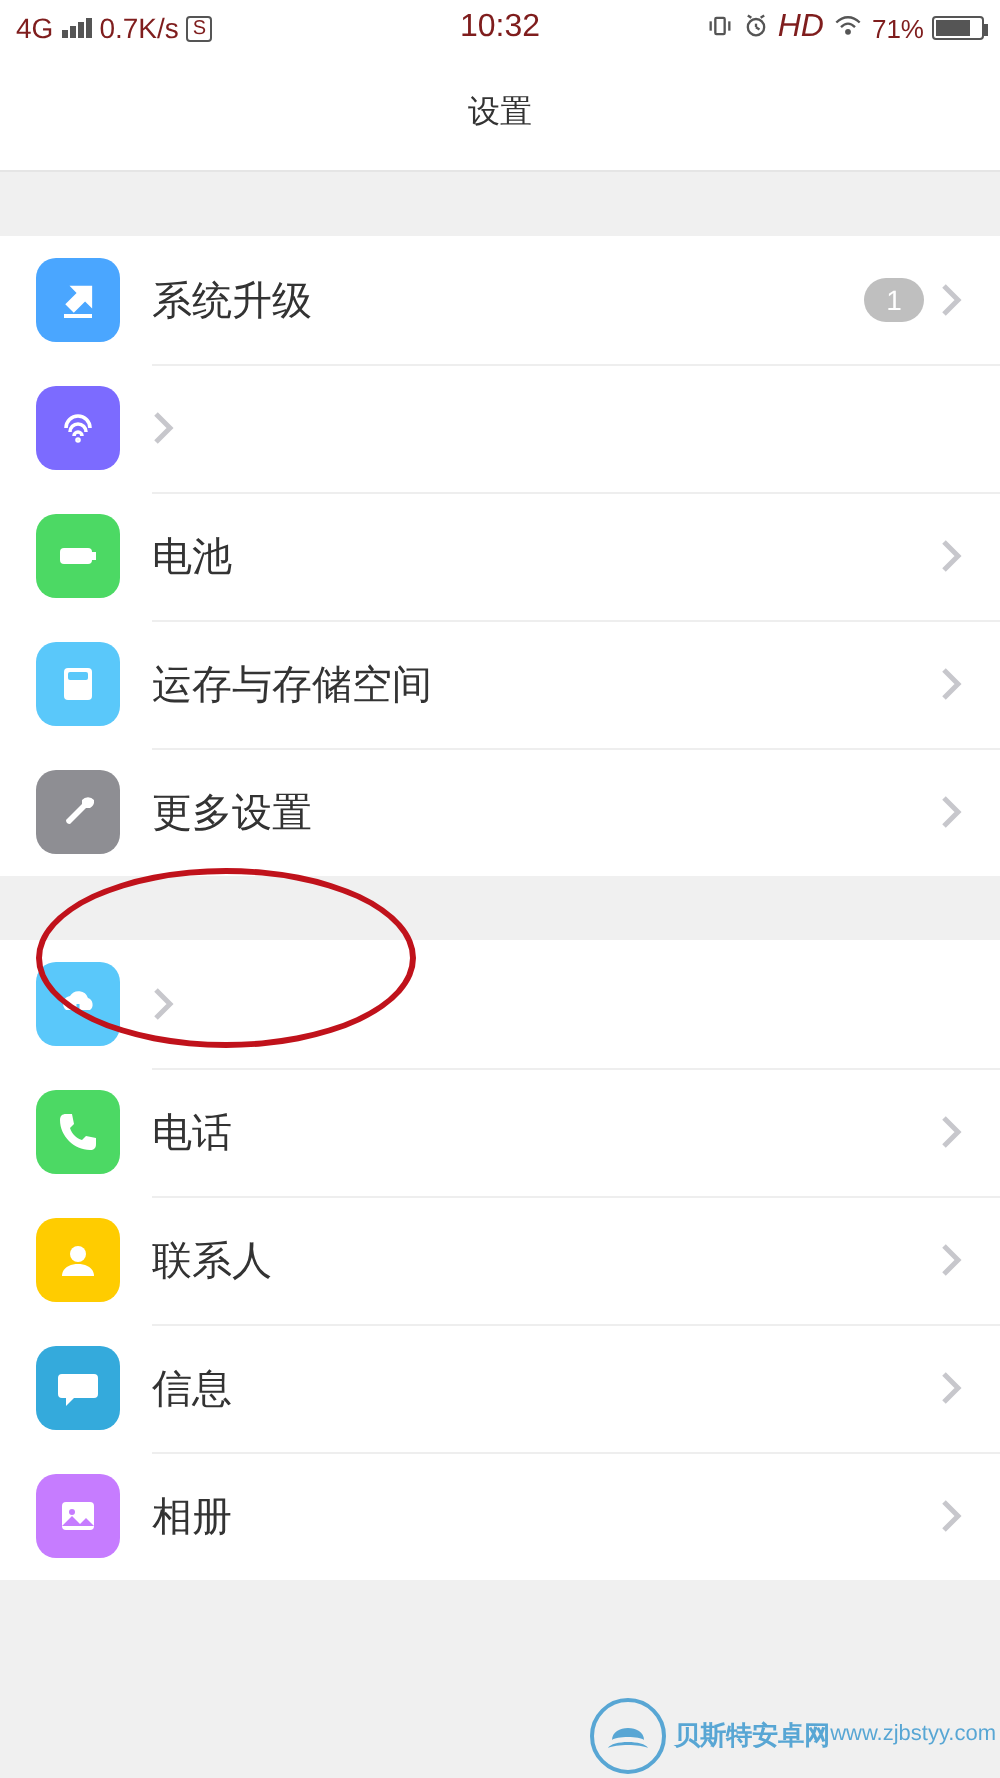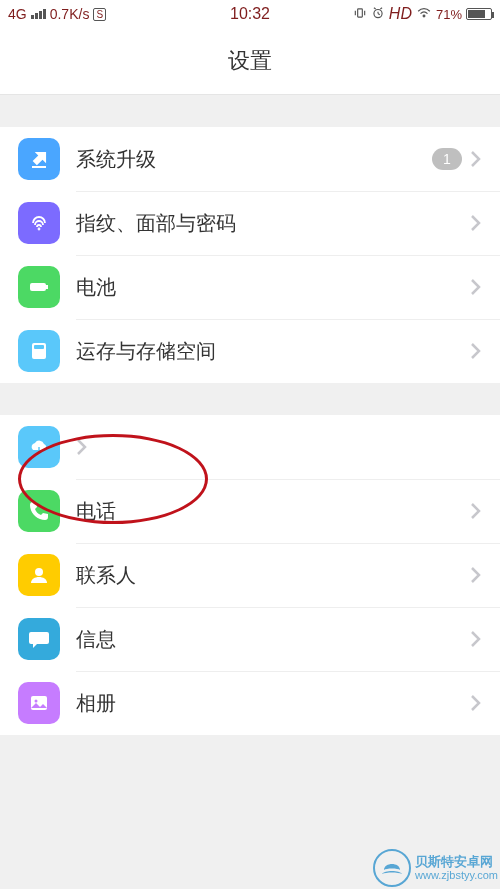--- a/index.html
+++ b/index.html
@@ -28,21 +28,21 @@
     .signal-bars { display: inline-flex; align-items: flex-end; gap: 1px; }
     .signal-bars span { width: 3px; background: #555; }
     .signal-bars span:nth-child(1){height:4px;}
     .signal-bars span:nth-child(2){height:6px;}
     .signal-bars span:nth-child(3){height:8px;}
     .signal-bars span:nth-child(4){height:10px;}
     .header {
       background: #fff;
       text-align: center;
       padding: 18px 0;
-      font-size: 22px;
+      font-size: 16px;
       color: #333;
       border-bottom: 1px solid #e5e5e5;
     }
     .gap { height: 32px; }
     .group { background: #fff; }
     .row {
       display: flex;
       align-items: center;
       height: 64px;
       padding: 0 18px 0 18px;
@@ -106,21 +106,21 @@
       align-items: center;
       gap: 4px;
       opacity: 0.7;
     }
     .wm-circle {
       width: 38px; height: 38px;
       border: 2px solid #1888c9;
       border-radius: 50%;
       display:flex; align-items:center; justify-content:center;
     }
-    .wm-text { display:flex; flex-direction:column; line-height:1.1; }
+    .wm-text { display:flex; line-height:1.1; }
     .wm-line1 { font-size: 13px; font-weight:bold; color:#1888c9; }
     .wm-line2 { font-size: 11px; color:#1888c9; }
     .battery {
       width: 26px; height: 12px; border: 1.5px solid #555; border-radius: 2px; position: relative;
       display: inline-block;
     }
     .battery::after {
       content:""; position:absolute; right:-3px; top:3px; width:2px; height:6px; background:#555;
     }
     .battery-fill { position:absolute; left:1px; top:1px; bottom:1px; width:70%; background:#555; }
@@ -197,21 +197,20 @@
 
   <div class="row">
     <div class="icon-box" style="background: rgb(124, 107, 255);">
       <svg viewBox="0 0 24 24" fill="none" stroke="#fff" stroke-width="1.8">
           <path d="M6 12 A6 6 0 0 1 18 12"></path>
           <path d="M8 14 A4 4 0 0 1 16 14"></path>
           <path d="M10 16 A2 2 0 0 1 14 16"></path>
           <circle cx="12" cy="18" r="0.5" fill="#fff"></circle>
         </svg>
     </div>
-    <div class="label">指纹、面部与密码</div>
     <div class="chevron">
         <svg viewBox="0 0 12 18" fill="none" stroke="#c7c7cc" stroke-width="2.5">
           <polyline points="2,2 9,9 2,16"></polyline>
         </svg>
       </div>
   </div>
 
   <div class="row">
     <div class="icon-box" style="background: rgb(76, 217, 100);">
       <svg viewBox="0 0 24 24" fill="#fff">
@@ -236,20 +235,33 @@
         </svg>
     </div>
     <div class="label">运存与存储空间</div>
     <div class="chevron">
         <svg viewBox="0 0 12 18" fill="none" stroke="#c7c7cc" stroke-width="2.5">
           <polyline points="2,2 9,9 2,16"></polyline>
         </svg>
       </div>
   </div>
 
+  <div class="row">
+    <div class="icon-box" style="background: rgb(142, 142, 147);">
+      <svg viewBox="0 0 24 24" fill="#fff">
+          <path d="M20 6 A4 4 0 0 0 14 6 L14 8 L6 16 A2 2 0 0 0 8 18 L16 10 L18 10 A4 4 0 0 0 20 6 Z"></path>
+        </svg>
+    </div>
+    <div class="label">更多设置</div>
+    <div class="chevron">
+        <svg viewBox="0 0 12 18" fill="none" stroke="#c7c7cc" stroke-width="2.5">
+          <polyline points="2,2 9,9 2,16"></polyline>
+        </svg>
+      </div>
+  </div>
 
 </div>
 
 <div class="gap"></div>
 
 <div class="group">
 
   <div class="row">
     <div class="icon-box" style="background: rgb(90, 200, 250);">
       <svg viewBox="0 0 24 24" fill="#fff">

